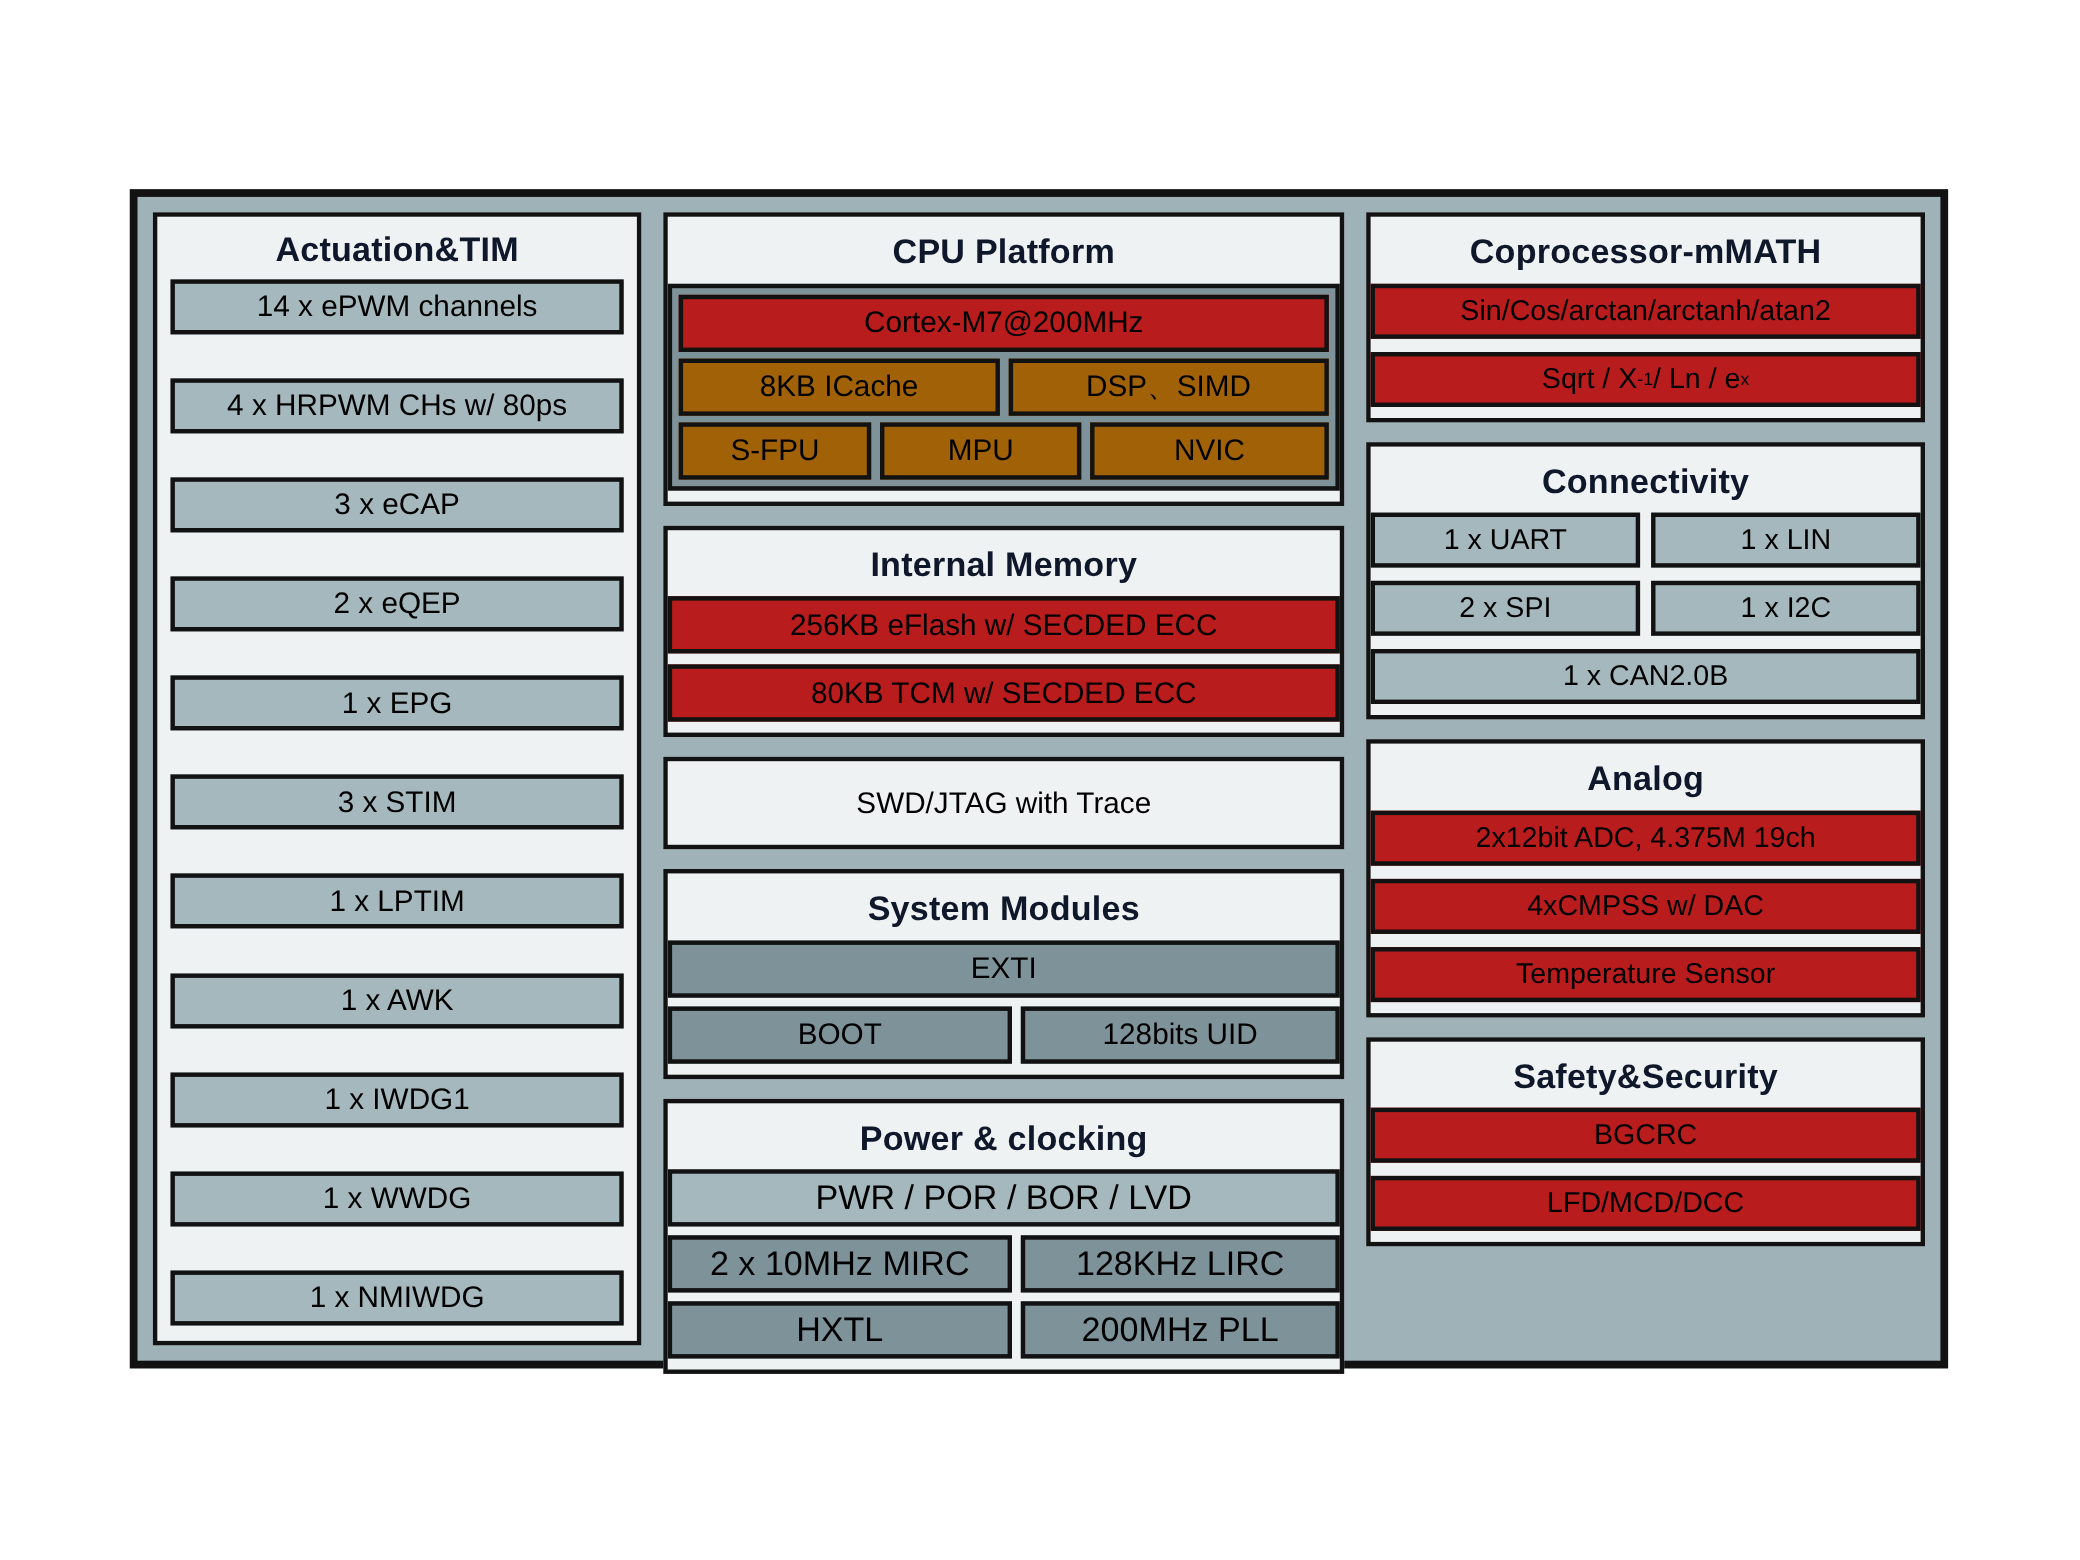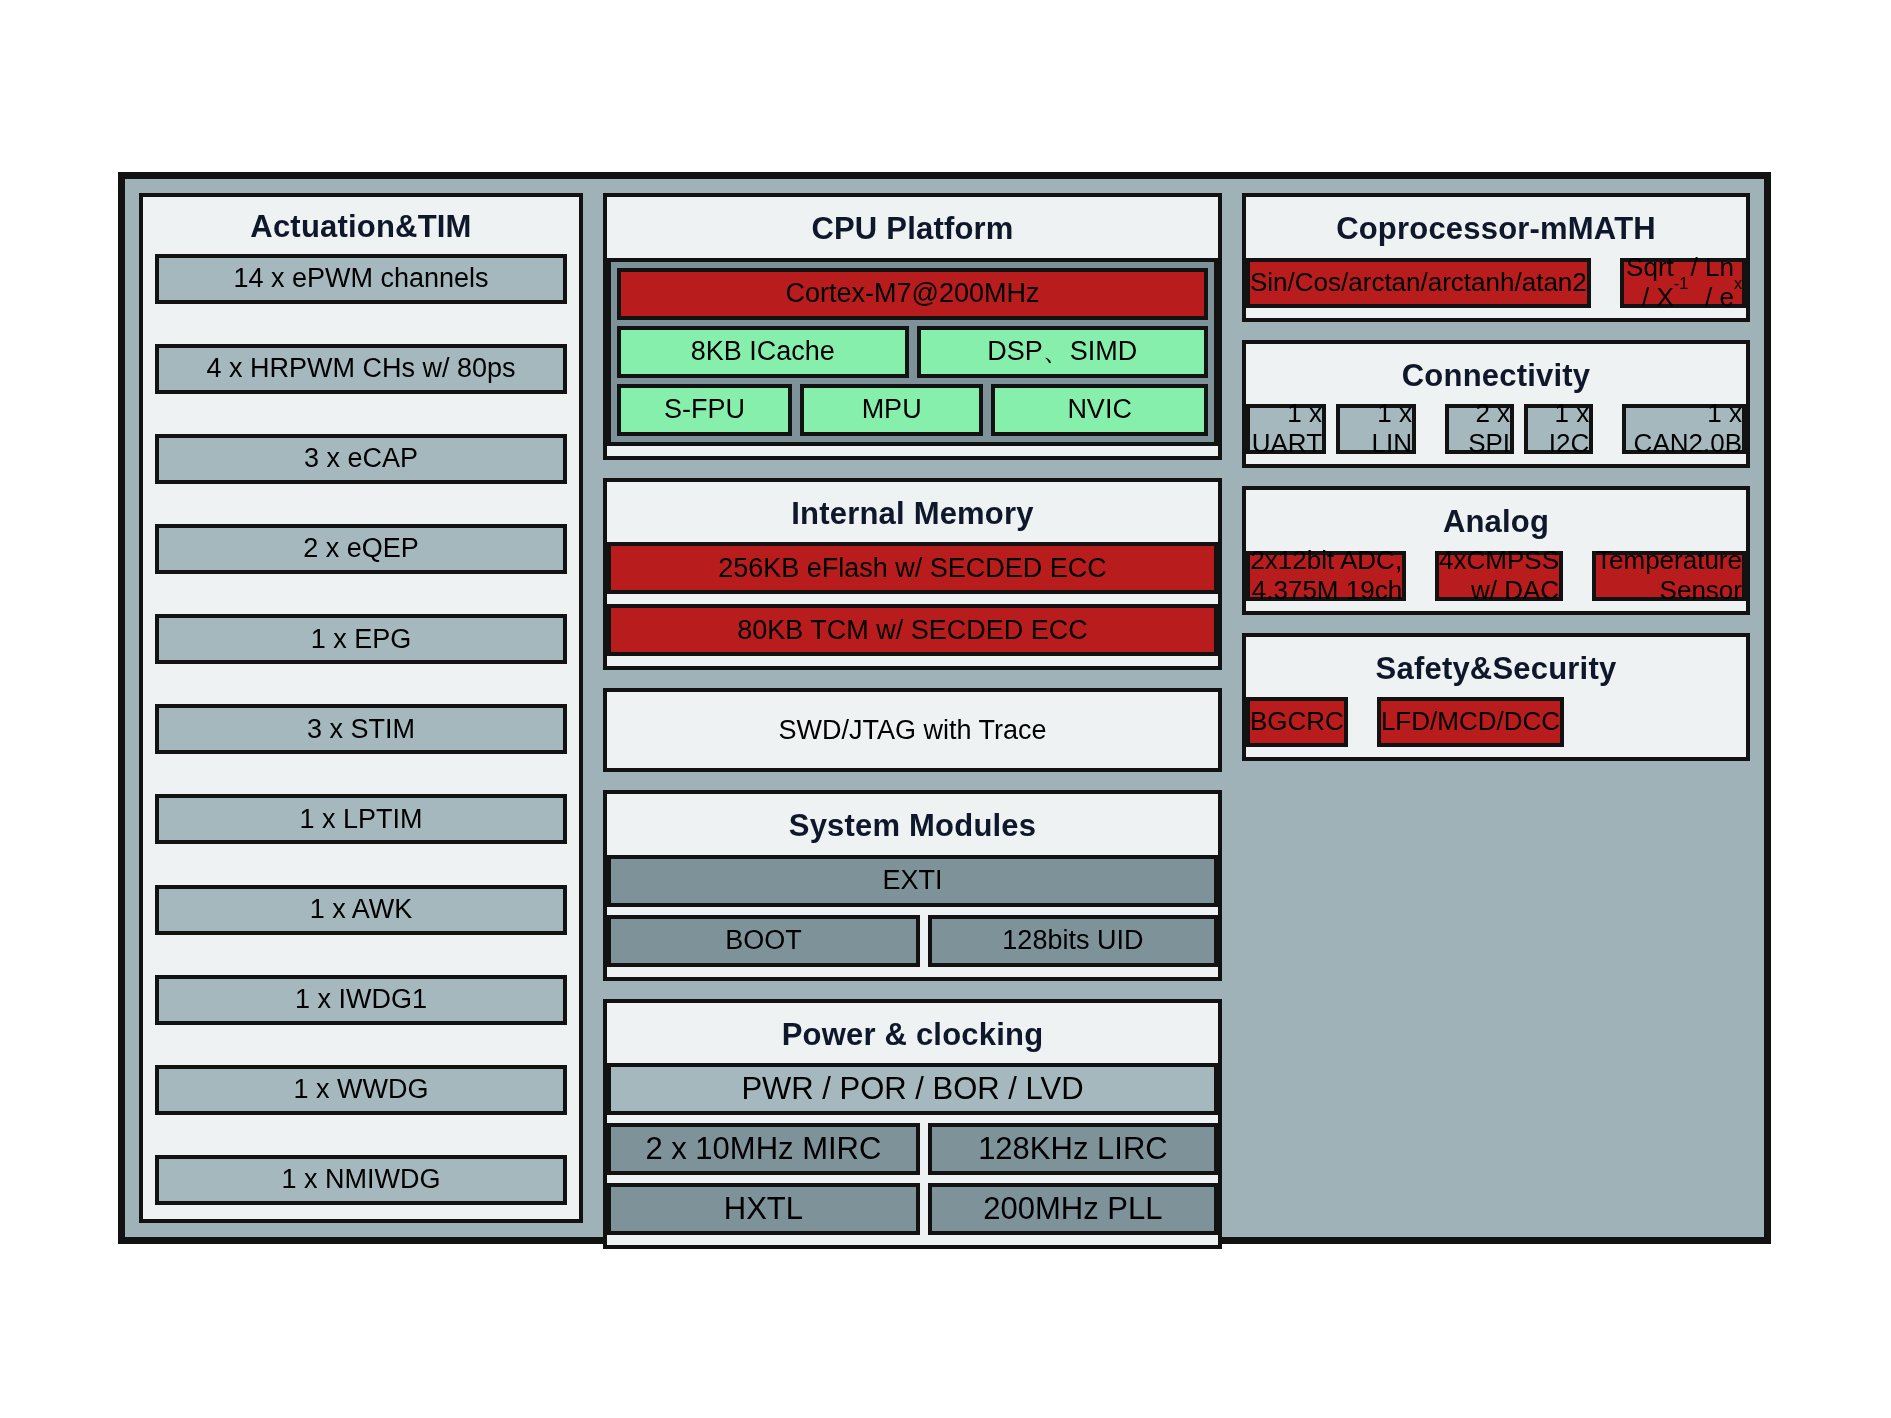--- a/index.html
+++ b/index.html
@@ -55,21 +55,21 @@
     justify-content:center;
     text-align:right;
     color:#000;
     font-size:26px;
     line-height:1.15;
   }
 
   
   .f-mid   {background:#a5b8bd;}   
   .f-dark  {background:#7e929a;}   
-  .f-light {background:#86efac;}   
+  .f-light {background:#a16207;}   
   .f-pale  {background:#b91c1c;}   
 
   
   .col-left .panel{height:100%;padding:8px 12px 10px 12px;}
   .tim-list{display:flex;flex-direction:column;flex:1;justify-content:space-between;padding-bottom:4px;}
   .tim-list .cell{height:50px;font-size:27px;}
 
   
   .cpu-inner{
     background:#7e929a;
@@ -90,21 +90,21 @@
   .swd{padding:12px;border:4px solid #121212;background:#eef2f3;}
   .swd .cell{height:52px;border:none;font-size:27px;background:#eef2f3;}
 
   .grid2{display:flex;flex-direction:column;gap:8px;margin-top:2px;}
   .grid2 .cpu-row .cell{height:52px;font-size:27px;}
 
   .pwr-list{display:flex;flex-direction:column;gap:8px;margin-top:2px;}
   .pwr-list .cell{height:52px;font-size:31px;}
 
   
-  .stack{display:flex;flex-direction:row;gap:29px;margin-top:2px;}
+  .stack{display:flex;flex-direction:column;gap:12px;margin-top:2px;}
   .stack .cell{height:50px;font-size:26px;}
   .stack .cpu-row{display:flex;gap:10px;}
   .stack .cpu-row .cell{flex:1;}
 
   sup{font-size:.62em;vertical-align:super;line-height:0;}
 </style>
 </head>
 <body>
 
 <div id="chip">

